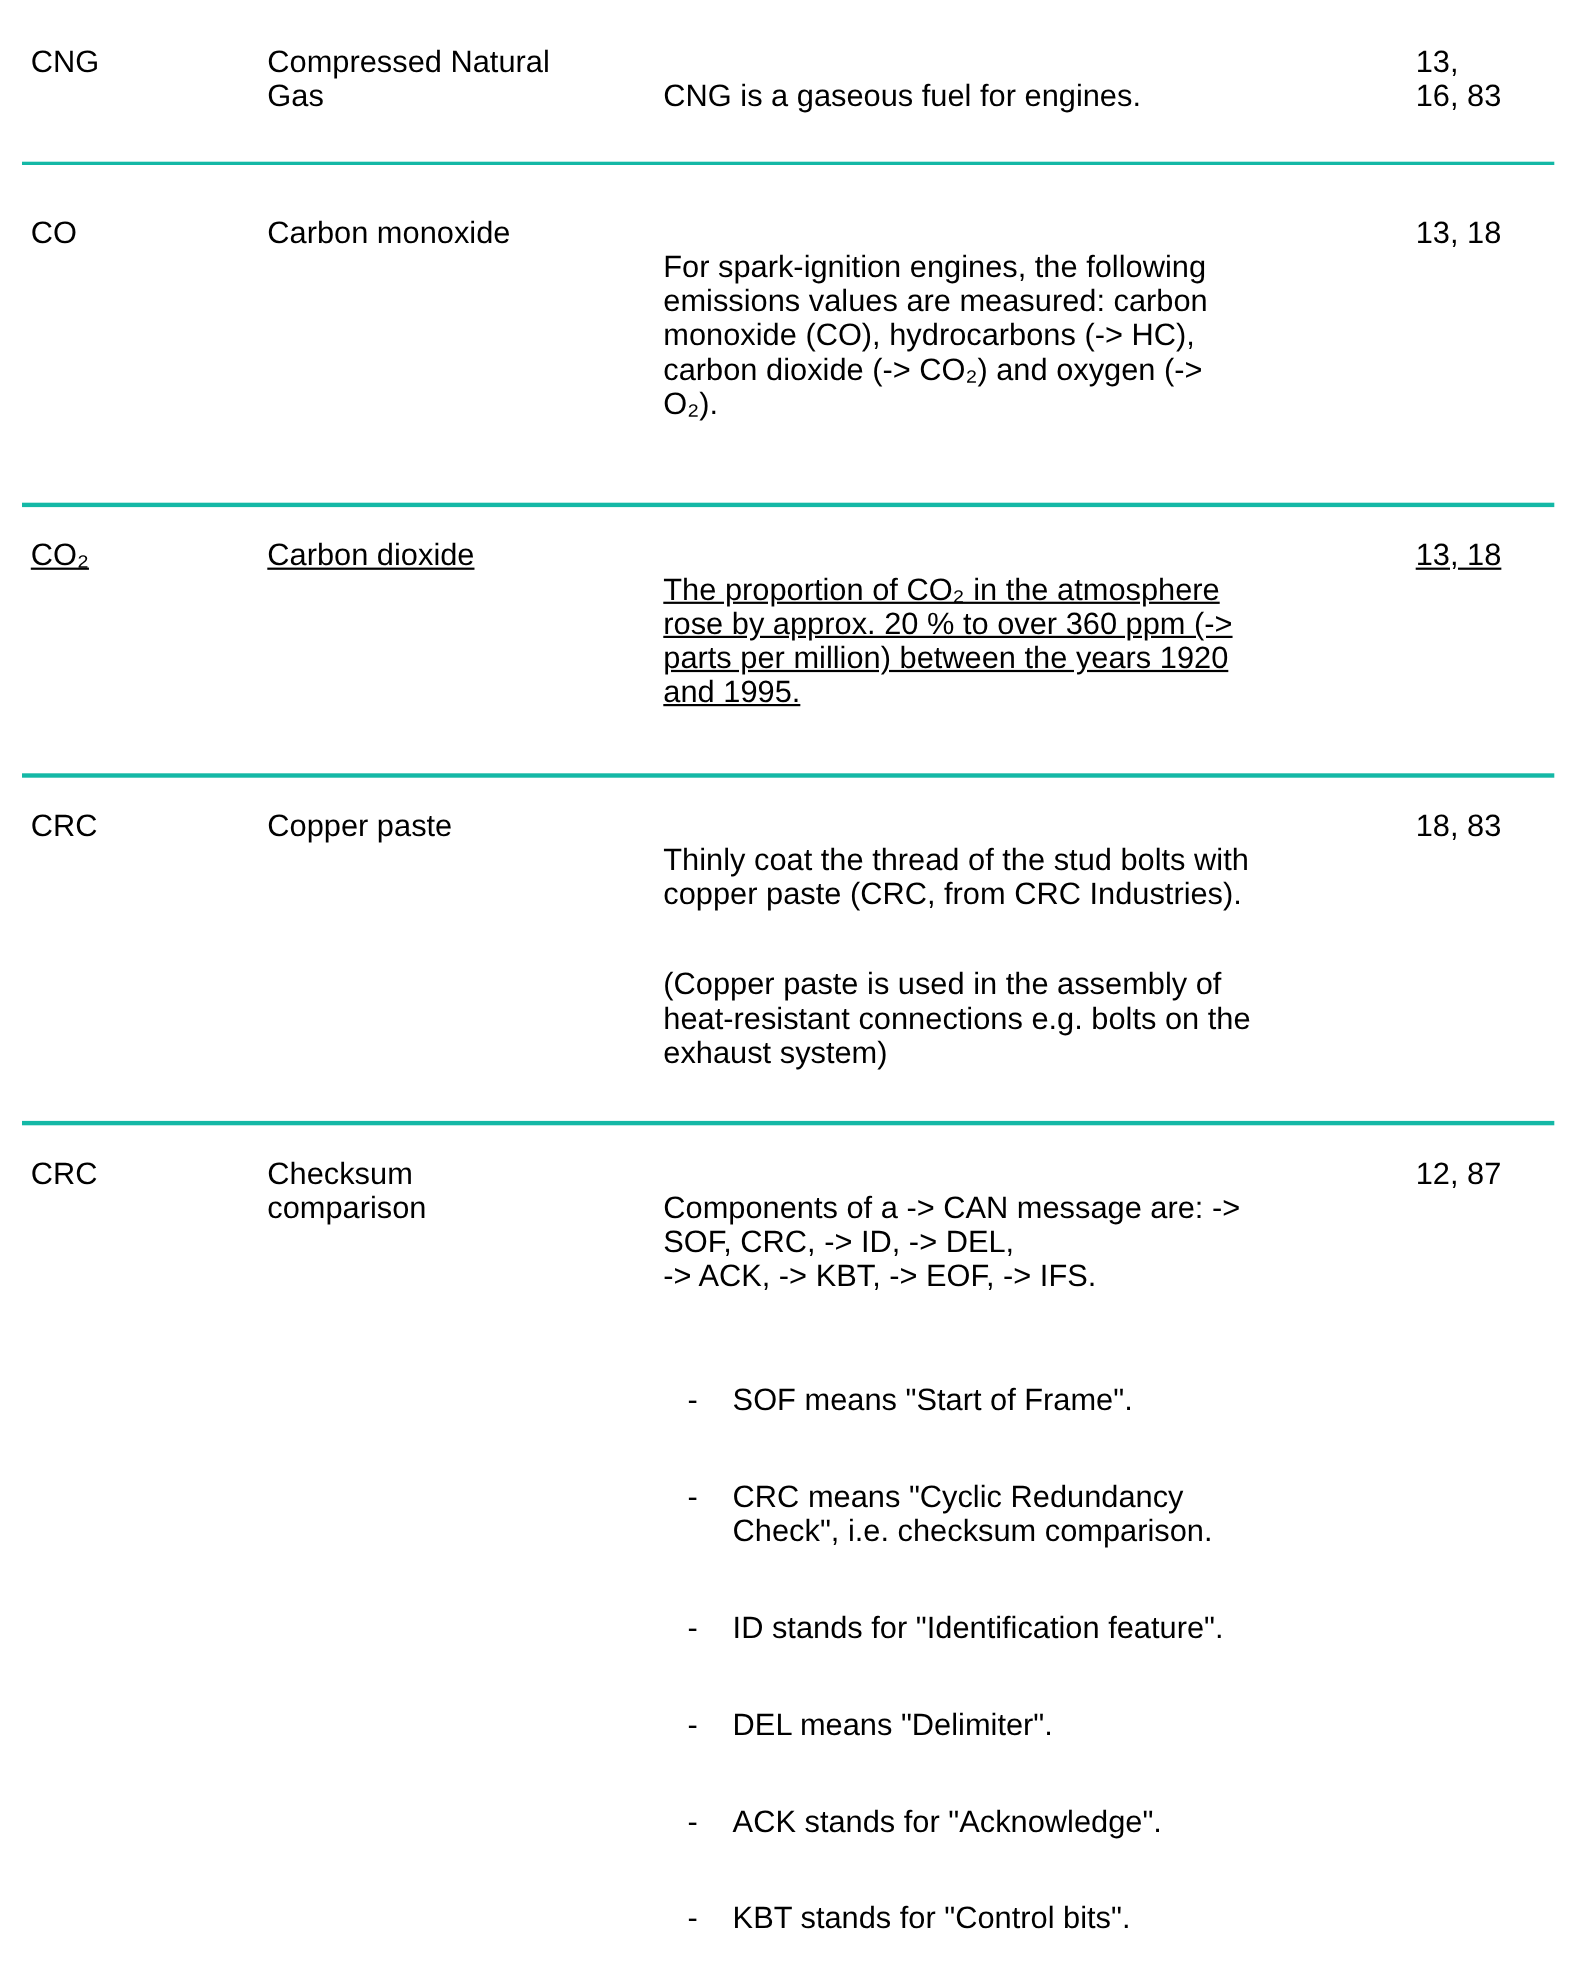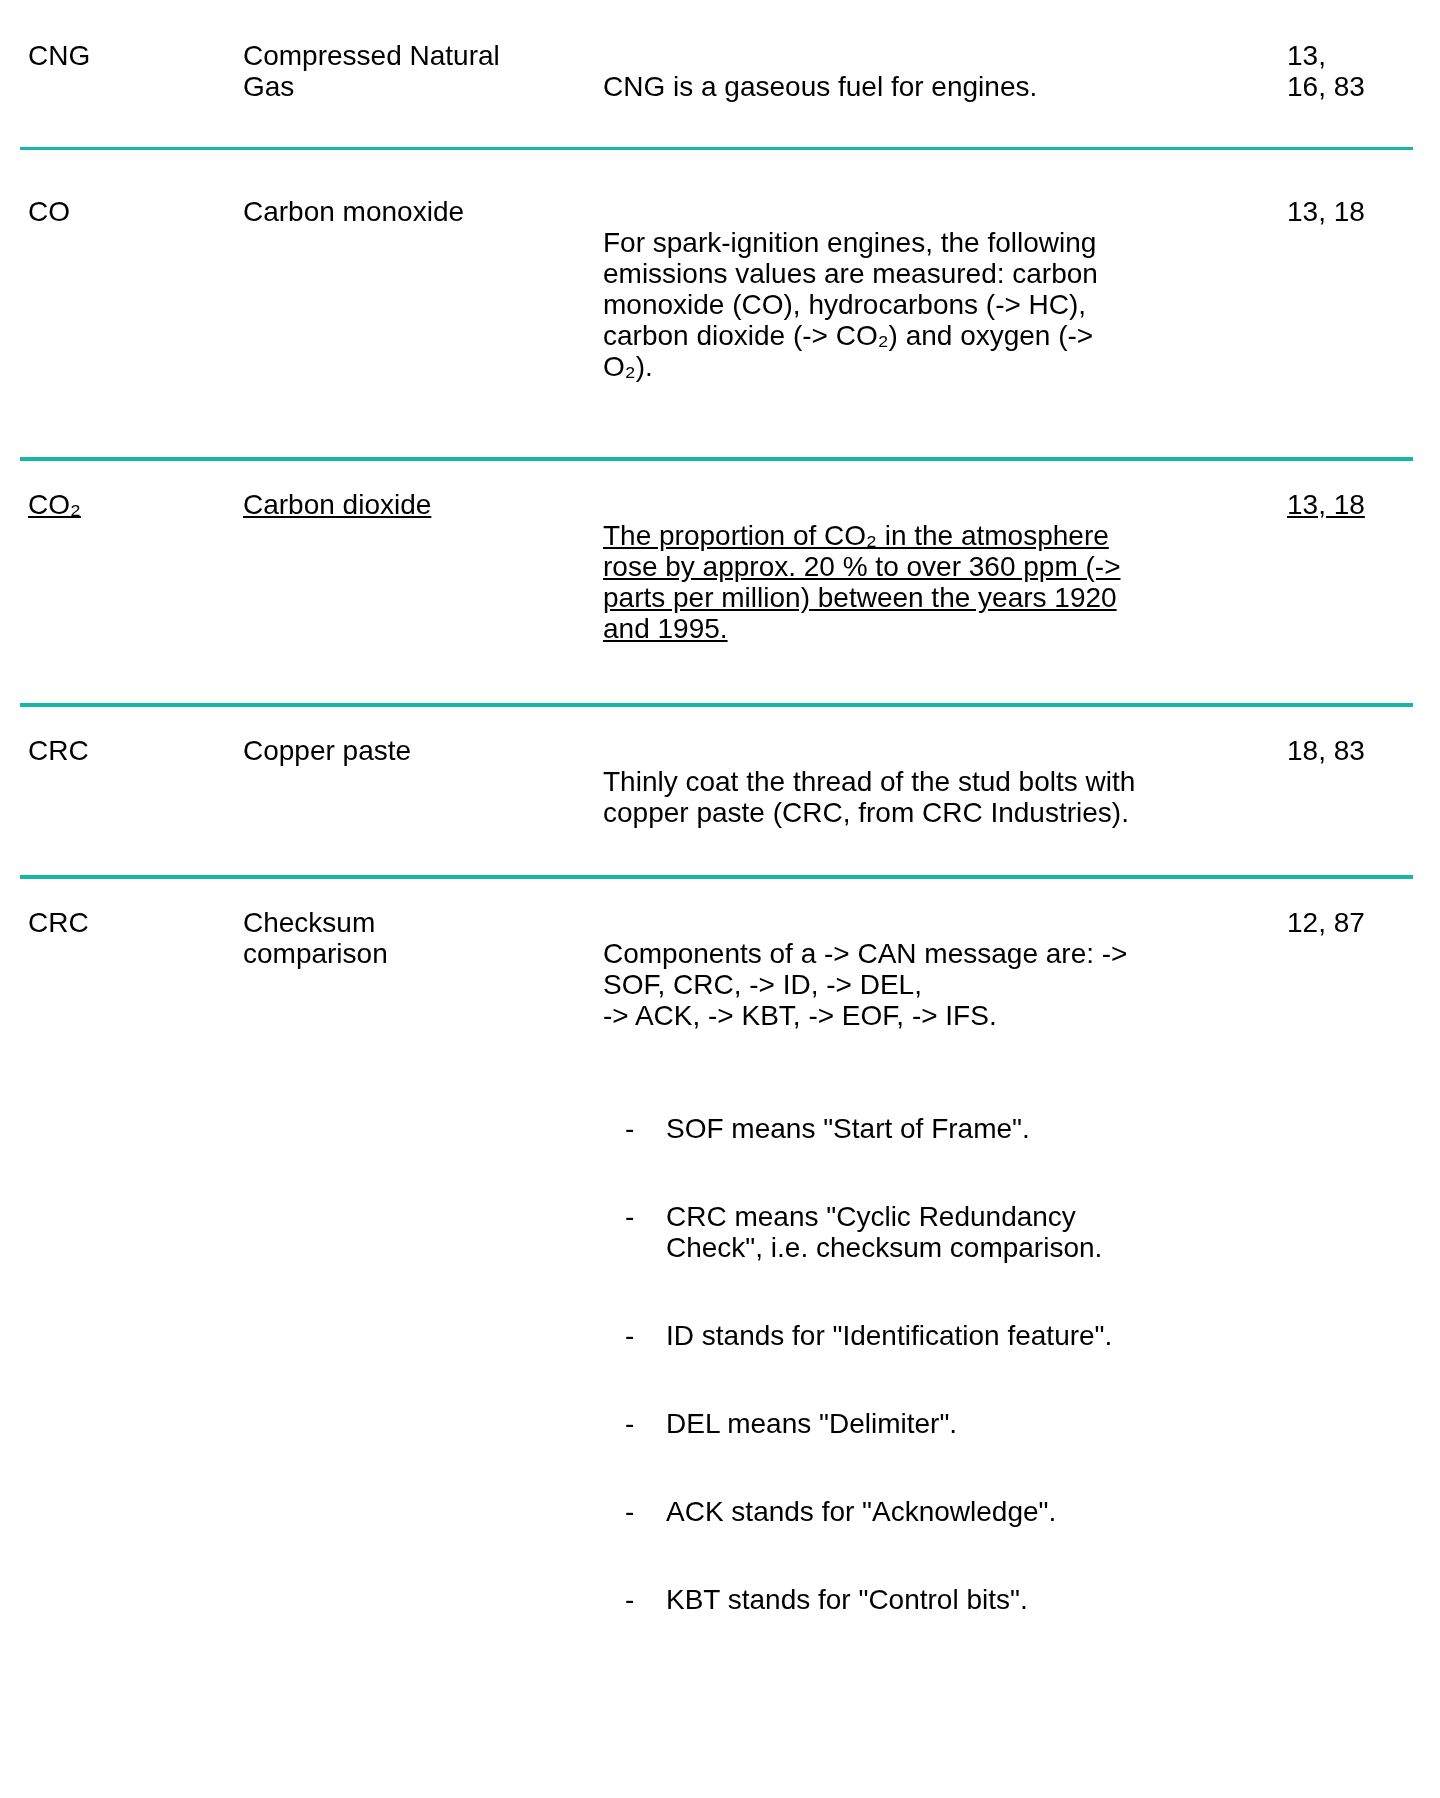--- a/index.html
+++ b/index.html
@@ -94,20 +94,23 @@
     </div>
     <div class="cell cell-pages">13, 18</div>
   </div>
 
   <div class="row row-4">
     <div class="cell cell-abbr">CRC</div>
     <div class="cell cell-name">Copper paste</div>
     <div class="cell cell-desc">
       <p>Thinly coat the thread of the stud bolts with
 copper paste (CRC, from CRC Industries).</p>
+      <p>(Copper paste is used in the assembly of
+heat-resistant connections e.g. bolts on the
+exhaust system)</p>
     </div>
     <div class="cell cell-pages">18, 83</div>
   </div>
 
   <div class="row row-5">
     <div class="cell cell-abbr">CRC</div>
     <div class="cell cell-name">Checksum
 comparison</div>
     <div class="cell cell-desc">
       <p>Components of a -&gt; CAN message are: -&gt;

